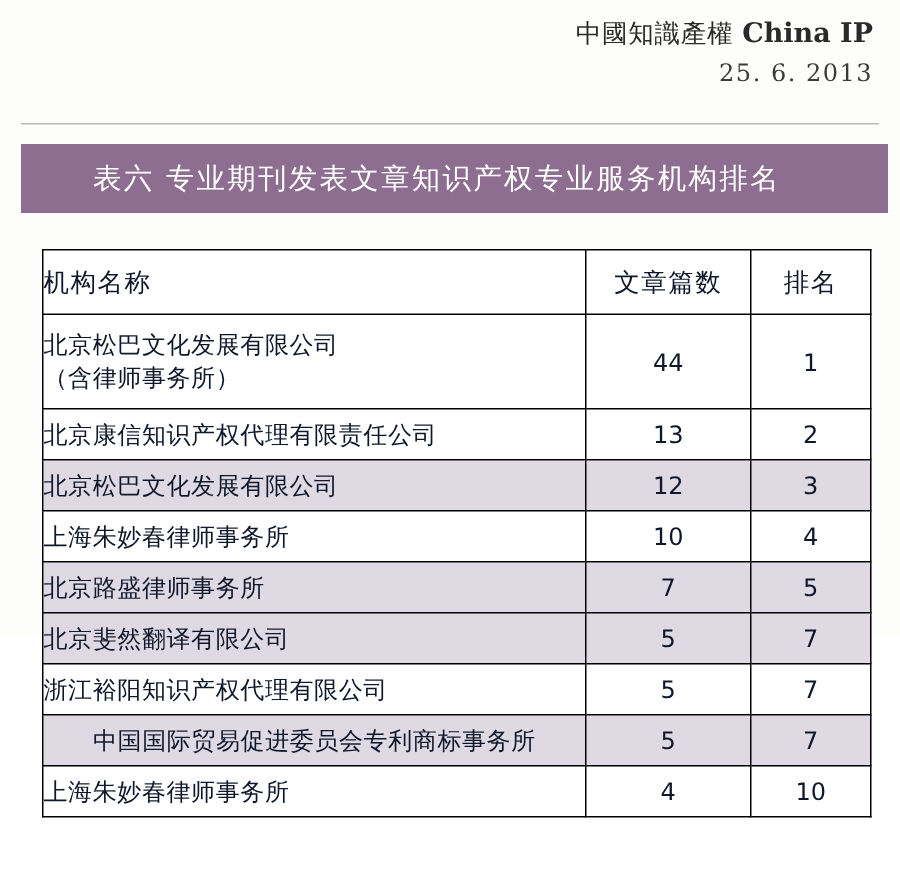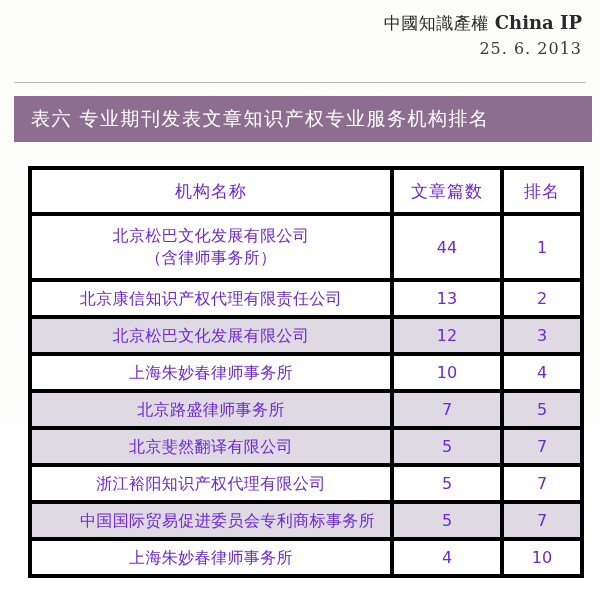--- a/index.html
+++ b/index.html
@@ -63,21 +63,21 @@
   .title-bar {
     position: absolute;
     left: 14px;
     right: 8px;
     top: 96px;
     height: 46px;
     background: #8d6e91;
     display: flex;
     align-items: center;
     box-sizing: border-box;
-    padding-left: 17px;
+    padding-left: 48px;
   }
   .title-bar .title-text {
     color: #ffffff;
     font-size: 19px;
     letter-spacing: 1.5px;
     white-space: nowrap;
   }
   
   .table-wrap {
     position: absolute;
@@ -89,26 +89,25 @@
     border-collapse: collapse;
     width: 552px;
     table-layout: fixed;
   }
   table.rank-table col.c-name  { width: 362px; }
   table.rank-table col.c-count { width: 110px; }
   table.rank-table col.c-rank  { width: 80px; }
 
   table.rank-table th,
   table.rank-table td {
-    border: 4px solid #000000;
+    border: 1px solid #000000;
     padding: 0;
     font-weight: normal;
     font-size: 16px;
-    color: #6d28d9;
-    text-align: center;
+    color: #0f172a;
   }
   table.rank-table thead th {
     height: 42px;
     background: #ffffff;
     font-size: 17px;
     letter-spacing: 1px;
   }
   th.h-name { text-align: left; padding-left: 50px; }
   th.h-count, th.h-rank { text-align: center; margin-left: 36px; }
 

